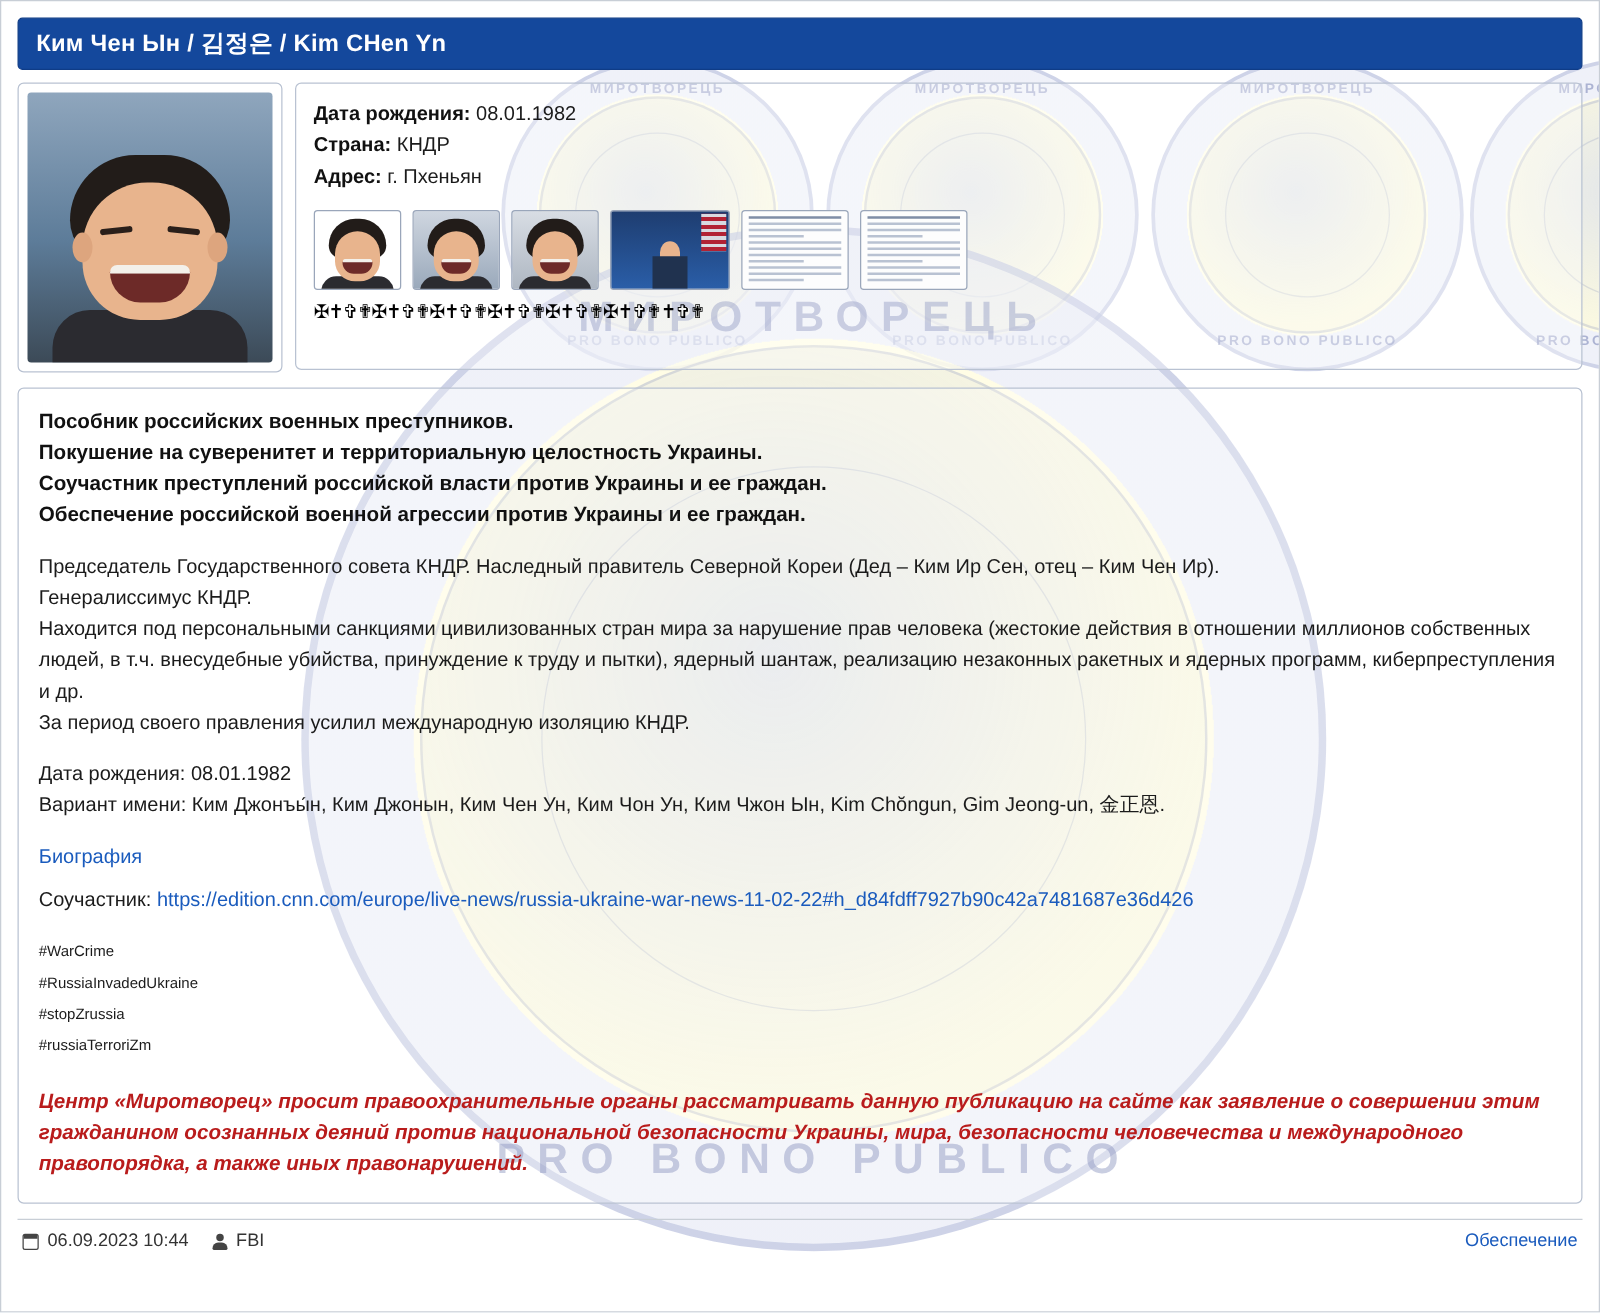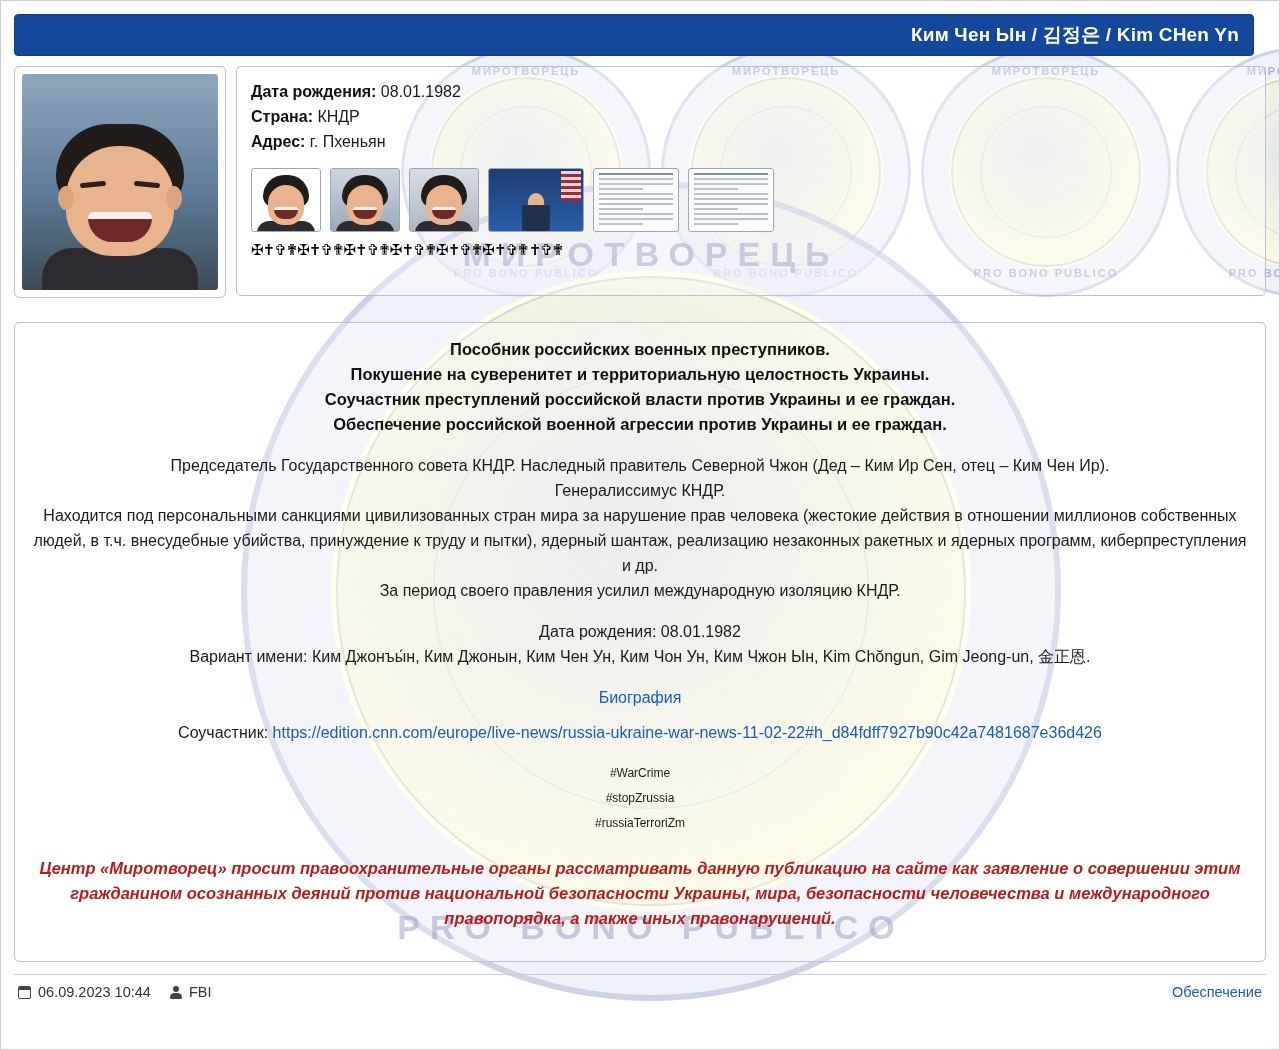--- a/index.html
+++ b/index.html
@@ -68,29 +68,28 @@
     width: 820px; height: 820px;
     top: 180px; left: 240px;
     border-width: 6px;
   }
   .seal.big span { font-size: 34px; letter-spacing: 10px; }
 
   
   .titlebar {
     position: relative;
     z-index: 3;
-    margin: 13px 25px 0 13px;
+    margin: 13px 13px 0 13px;
     height: 42px;
     background: #14489c;
     border: 1px solid #0f3c87;
     border-radius: 4px;
     display: flex;
     align-items: center;
     padding: 0 14px;
-    justify-content: flex-end;
   }
   .titlebar h1 {
     margin: 0;
     font-size: 19px;
     color: #ffffff;
     font-weight: bold;
     letter-spacing: 0.2px;
   }
 
   
@@ -243,27 +242,26 @@
     letter-spacing: -1px;
     white-space: nowrap;
     overflow: hidden;
   }
   .crosses span { display: inline-block; }
 
   
   .bodycard {
     position: relative;
     z-index: 2;
-    margin: 24px 13px 0 13px;
+    margin: 12px 13px 0 13px;
     border: 1px solid #b9c2d2;
     border-radius: 5px;
     background: rgba(255,255,255,0.28);
     padding: 14px 16px 18px 16px;
     min-height: 640px;
-    text-align: center;
   }
   .charges {
     font-size: 16.5px;
     font-weight: bold;
     color: #111;
     line-height: 25px;
     margin-bottom: 16px;
   }
   .para {
     font-size: 16px;
@@ -440,21 +438,21 @@
   <div class="bodycard">
 
     <div class="charges">
       <div>Пособник российских военных преступников.</div>
       <div>Покушение на суверенитет и территориальную целостность Украины.</div>
       <div>Соучастник преступлений российской власти против Украины и ее граждан.</div>
       <div>Обеспечение российской военной агрессии против Украины и ее граждан.</div>
     </div>
 
     <div class="para">
-      <div>Председатель Государственного совета КНДР. Наследный правитель Северной Чжон (Дед – Ким Ир Сен, отец – Ким Чен Ир).</div>
+      <div>Председатель Государственного совета КНДР. Наследный правитель Северной Кореи (Дед – Ким Ир Сен, отец – Ким Чен Ир).</div>
       <div>Генералиссимус КНДР.</div>
       <div>Находится под персональными санкциями цивилизованных стран мира за нарушение прав человека (жестокие действия в отношении миллионов собственных людей, в т.ч. внесудебные убийства, принуждение к труду и пытки), ядерный шантаж, реализацию незаконных ракетных и ядерных программ, киберпреступления и др.</div>
       <div>За период своего правления усилил международную изоляцию КНДР.</div>
     </div>
 
     <div class="para">
       <div>Дата рождения: 08.01.1982</div>
       <div>Вариант имени: Ким Джонъы́н, Ким Джонын, Ким Чен Ун, Ким Чон Ун, Ким Чжон Ын, Kim Chŏngun, Gim Jeong-un, 金正恩.</div>
     </div>
 
@@ -462,20 +460,21 @@
       <a class="link" href="#">Биография</a>
     </div>
 
     <div class="para">
       <span>Соучастник:</span>
       <a class="link" href="#">https://edition.cnn.com/europe/live-news/russia-ukraine-war-news-11-02-22#h_d84fdff7927b90c42a7481687e36d426</a>
     </div>
 
     <div class="tags">
       <div>#WarCrime</div>
+      <div>#RussiaInvadedUkraine</div>
       <div>#stopZrussia</div>
       <div>#russiaTerroriZm</div>
     </div>
 
     <div class="notice">Центр «Миротворец» просит правоохранительные органы рассматривать данную публикацию на сайте как заявление о совершении этим гражданином осознанных деяний против национальной безопасности Украины, мира, безопасности человечества и международного правопорядка, а также иных правонарушений.</div>
   </div>
 
   <div class="footer">
     <div class="meta">
       <span class="ico cal"></span>

